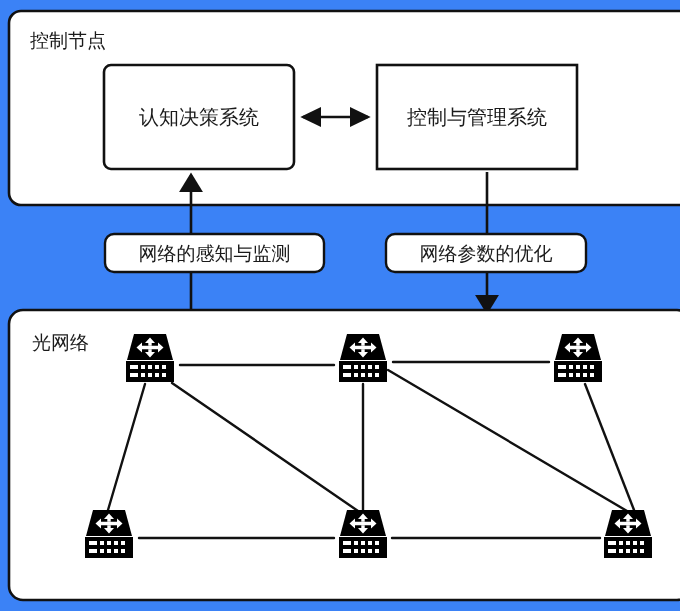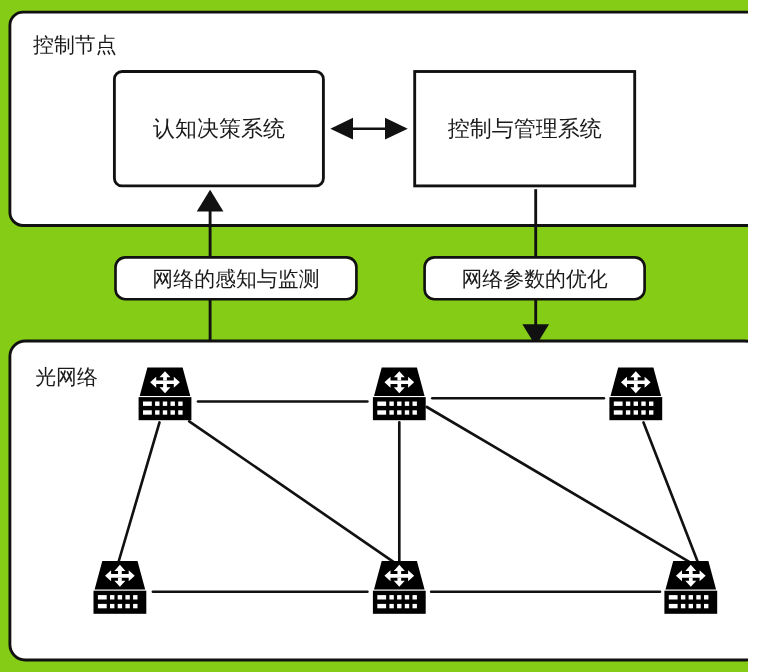--- a/index.html
+++ b/index.html
@@ -7,21 +7,21 @@
     padding: 0;
     background: #ffffff;
   }
   body {
     font-family: "DejaVu Sans", "Liberation Sans", sans-serif;
   }
   #canvas {
     position: relative;
     width: 680px;
     height: 611px;
-    background: #84cc16;
+    background: #3b82f6;
     overflow: hidden;
   }
   #diagram-svg {
     position: absolute;
     left: 0;
     top: 0;
     width: 700px;
     height: 611px;
   }
   .label-text {

